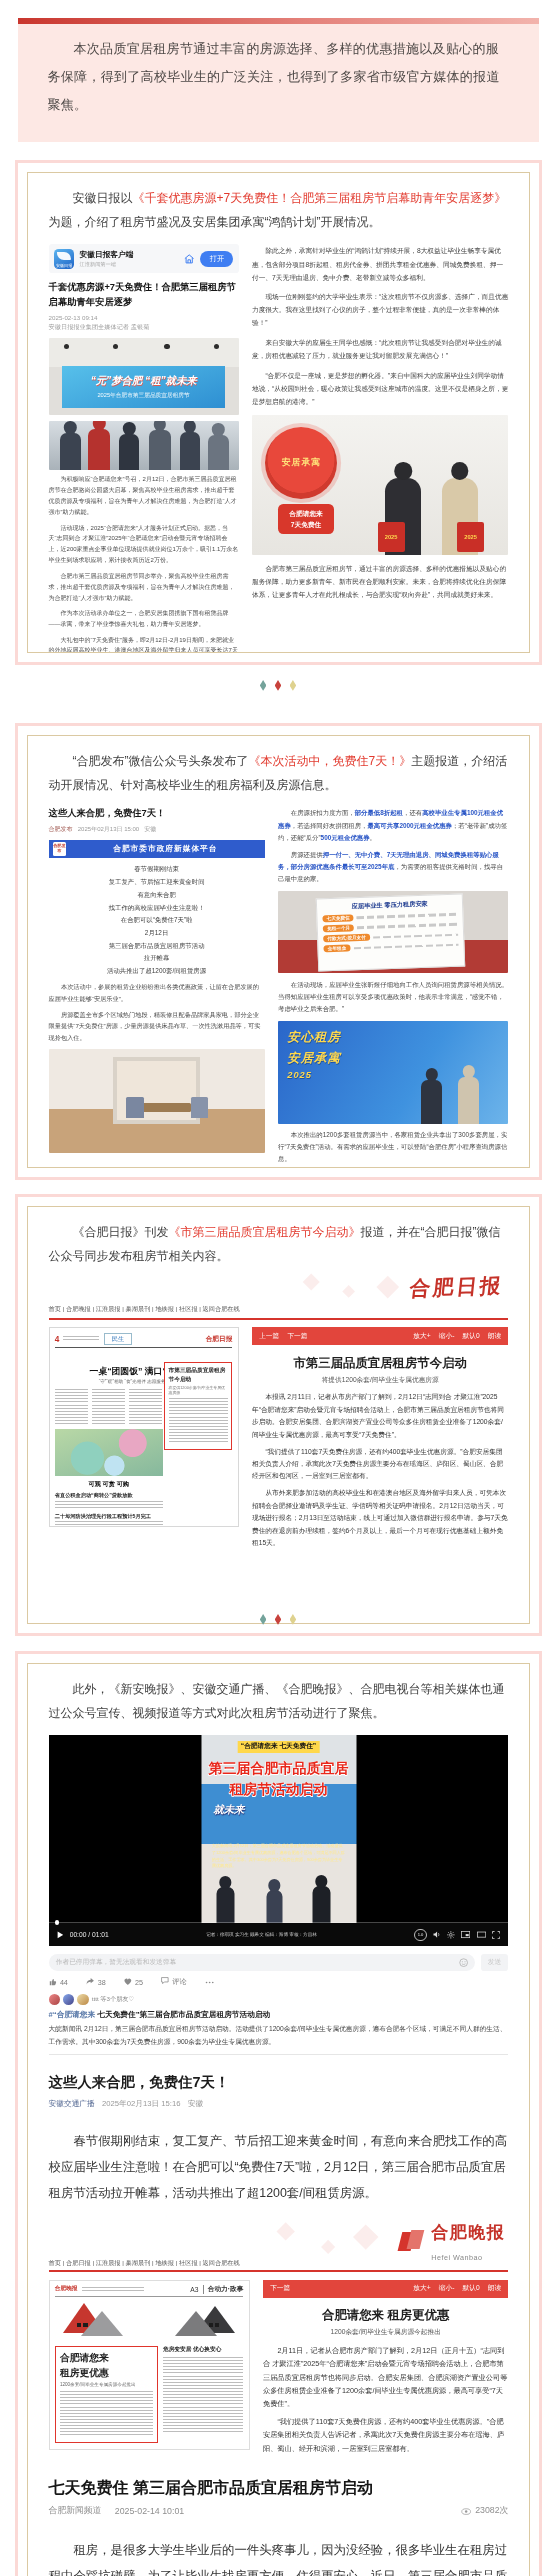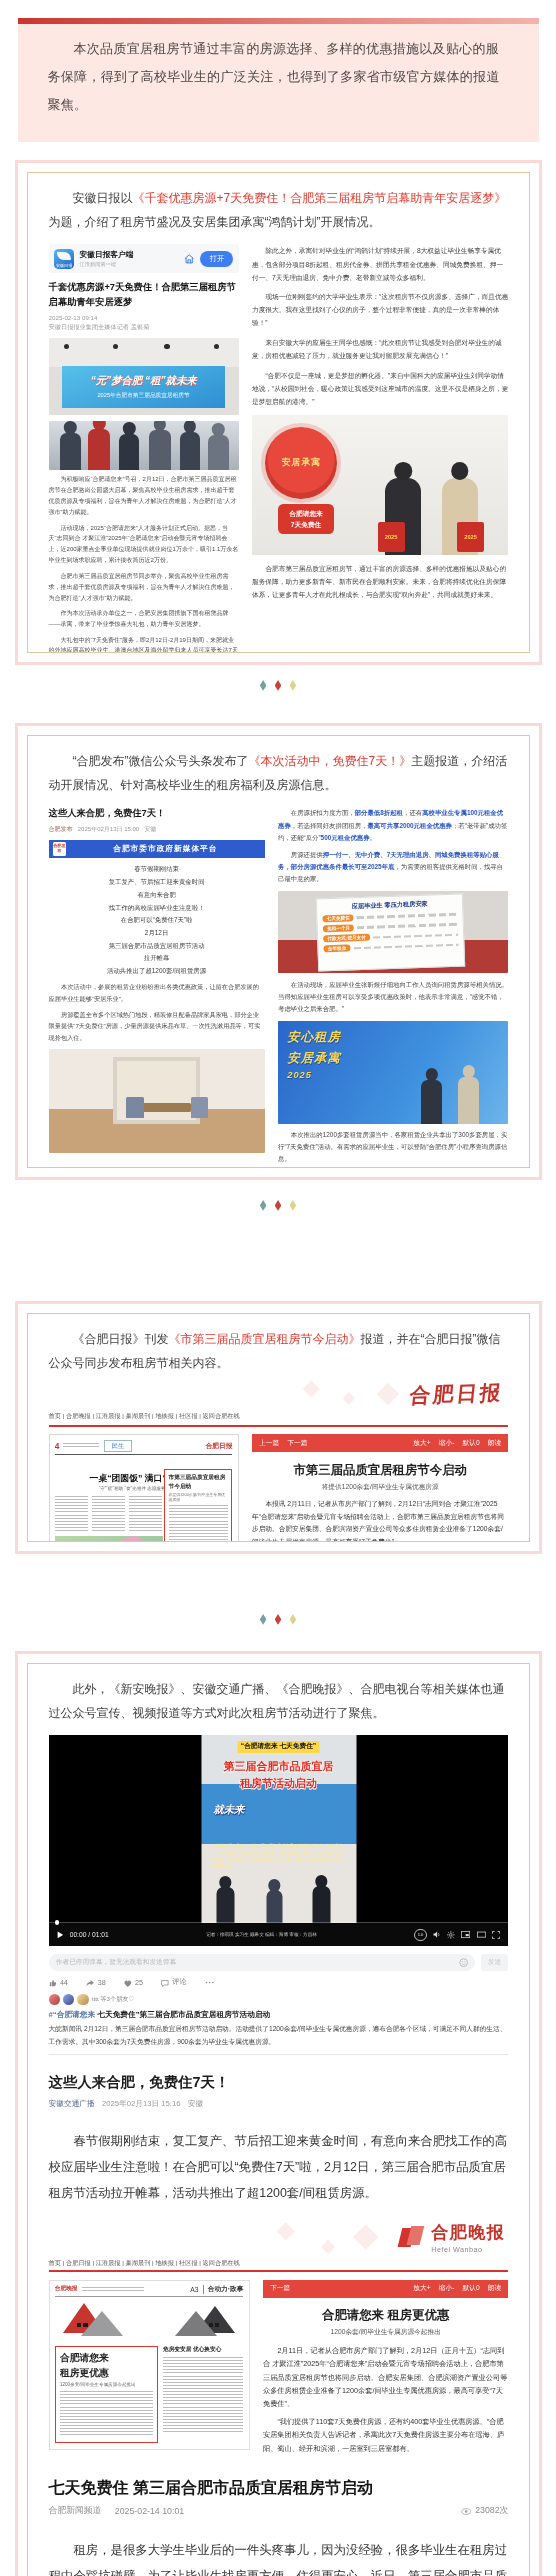--- a/index.html
+++ b/index.html
@@ -17,21 +17,21 @@
   .dm{display:inline-block;width:6.7px;height:10.8px;margin:0 4.1px;
       clip-path:polygon(50% 0,100% 50%,50% 100%,0 50%);}
   .dm1{background:#74a39b;}.dm2{background:#c8423c;}.dm3{background:#dfd28f;}
   #d1{top:680px;}#d2{top:1200px;}#d3{top:1614px;}
   
   .card{position:absolute;left:15px;width:527px;background:#fff;border:3.6px solid #fbd9d6;
         box-sizing:border-box;padding:9px;}
   .card-in{height:100%;box-sizing:border-box;border:0.5px solid #dbc9a2;padding:13.4px 20.6px;overflow:hidden;}
   #card1{top:160px;height:505px;}
   #card2{top:723px;height:457px;}
-  #card3{top:1301px;height:253px;}
+  #card3{top:1194px;height:442px;}
   #card4{top:1651px;height:1322px;}
   .intro{font-size:12px;color:#3e3e3e;line-height:1.95;text-indent:2em;margin:1px 0 10.3px;}
   .red{color:#e23a2e;}
   .cols{display:flex;gap:13.4px;}
   
   .colL1{width:190px;flex:none;}
   .colR1{flex:1;min-width:0;}
   .appbar{display:flex;align-items:center;background:#f6f7f9;border-radius:3.1px;padding:4.1px 5.2px;gap:5.2px;}
   .appicon{width:20.6px;height:20.6px;border-radius:4.6px;background:linear-gradient(150deg,#5db6f0,#1d62c6);
            position:relative;flex:none;color:#fff;font-size:4.1px;display:flex;align-items:flex-end;
@@ -135,40 +135,40 @@
   .tg span:last-child{margin-right:0;}
   .h2{font-size:12.4px;font-weight:bold;text-align:center;color:#1f1f1f;margin:9.3px 0 4.1px;}
   .h2s{font-size:6.7px;text-align:center;color:#555;margin-bottom:6.7px;}
   .ap{font-size:6.7px;color:#333;line-height:1.85;text-indent:2em;margin:0 0 4.6px;}
   
   .vwrap{background:#000;height:211px;position:relative;margin-bottom:7.2px;}
   .vclip{position:absolute;left:50%;transform:translateX(-50%);top:0;bottom:23px;width:155px;
       background:linear-gradient(#dfe3e6 0 26%,#3e8ed2 26% 58%,#e8e4df 58% 100%);overflow:hidden;}
   .vchip{position:absolute;top:5.2px;left:50%;transform:translateX(-50%);background:#ffd84a;color:#111;
       font-size:6.7px;font-weight:bold;padding:1.5px 3.1px;white-space:nowrap;}
-  .vt{position:absolute;top:23px;width:100%;text-align:center;color:#e8281c;font-size:11px;font-weight:900;
+  .vt{position:absolute;top:23px;width:100%;text-align:center;color:#e8281c;font-size:14px;font-weight:900;
       line-height:1.5;text-shadow:-0.5px -0.5px 0 #fff,0.5px -0.5px 0 #fff,-0.5px 0.5px 0 #fff,0.5px 0.5px 0 #fff;}
   .vstore{position:absolute;top:36%;left:8%;color:#fff;font-style:italic;font-size:10.3px;font-weight:bold;
       text-shadow:0.5px 0.5px 1px #226;}
   .vcap{position:absolute;top:57%;left:7%;right:7%;color:#ffe98c;font-size:4.1px;line-height:1.7;}
   .vbar{position:absolute;left:0;right:0;bottom:0;height:23px;background:#0a0a0a;display:flex;
       align-items:center;gap:6.2px;padding:0 8.2px;color:#eee;}
   .vprog{position:absolute;top:-1.5px;left:0;right:0;height:1.5px;background:rgba(255,255,255,.28);}
   .vprog::before{content:"";position:absolute;left:6.2px;top:-1.5px;width:4.6px;height:4.6px;border-radius:50%;background:#fff;}
   .vtime{font-size:6.7px;}
   .vcred{flex:1;text-align:center;font-size:4.6px;color:#cfcfcf;}
   .vicons{display:flex;align-items:center;gap:6.2px;}
   .vspeed{border:0.5px solid #bbb;border-radius:50%;font-size:4.1px;width:10.3px;height:10.3px;flex:none;
       display:flex;align-items:center;justify-content:center;}
   .dmk{display:flex;align-items:center;gap:5.2px;margin-bottom:6.2px;}
   .dmk-in{flex:1;background:#f2f3f5;border-radius:8.8px;height:17.5px;display:flex;align-items:center;
       padding:0 7.2px;color:#b9b9b9;font-size:6.7px;justify-content:space-between;}
   .dmk-send{color:#c6c6c6;font-size:6.7px;background:#f2f3f5;border-radius:3.1px;padding:4.1px 7.2px;}
   .social{display:flex;align-items:center;gap:18.5px;color:#7b7b7b;font-size:7.2px;margin-bottom:6.2px;}
-  .soc{display:flex;align-items:flex-end;gap:3.1px;}
+  .soc{display:flex;align-items:flex-start;gap:3.1px;}
   .friends{display:flex;align-items:center;gap:3.1px;font-size:6.2px;color:#888;margin-bottom:5.2px;}
   .av{width:11.3px;height:11.3px;border-radius:50%;}
   .hash{font-size:7.7px;font-weight:bold;color:#222;margin:1px 0 3.1px;}
   .hb{color:#5878a8;}
   .desc{font-size:6.7px;color:#3f3f3f;line-height:1.85;margin-bottom:6.2px;}
   .hr{height:0.5px;background:#e6e6e6;margin-bottom:18.5px;}
   .t2{font-size:14.4px;font-weight:bold;color:#1c1c1c;margin:0 0 7.2px;}
   .meta2{font-size:7.7px;color:#9a9a9a;display:flex;gap:7.2px;margin-bottom:18.5px;}
   .acctblue{color:#576b95;}
   .b908{display:flex;align-items:center;justify-content:center;gap:7.2px;font-size:17.5px;color:#2b2b2b;margin-bottom:14.4px;}
@@ -179,21 +179,21 @@
   .badge .s1{color:#f5a623;}
   .p908{font-size:12.4px;color:#333;line-height:2.12;text-indent:2em;margin:0 0 14.4px;}
   .wb{position:relative;height:49px;}
   .wb-logo{position:absolute;right:3.1px;top:0;display:flex;align-items:center;gap:6.2px;}
   .wb-mark{width:27px;height:27px;position:relative;flex:none;}
   .wb-mark::before{content:"";position:absolute;left:2.1px;top:4.1px;width:13.4px;height:18.5px;background:#d5342c;
       transform:skewX(-14deg);}
   .wb-mark::after{content:"";position:absolute;left:11.3px;top:2.1px;width:13.4px;height:18.5px;background:#e4746b;
       transform:skewX(-14deg);}
   .wb-cn{color:#c53229;font-size:17px;font-weight:bold;font-family:"DejaVu Serif",serif;letter-spacing:1.5px;}
-  .wb-en{font-size:7.2px;color:#888;letter-spacing:0.5px;margin-top:1px;}
+  .wb-en{font-size:7.2px;color:#888;letter-spacing:0.5px;margin-top:9px;}
   .wb-nav{position:absolute;left:0;bottom:2.1px;font-size:6.2px;color:#555;}
   .np2{width:201px;flex:none;border:0.5px solid #ddd;background:#fff;height:170px;box-sizing:border-box;
       padding:4.1px 5.2px;position:relative;overflow:hidden;}
   .np2-head{display:flex;align-items:center;border-bottom:0.5px solid #999;padding-bottom:2.1px;gap:4.1px;}
   .np2-mast{color:#c53229;font-size:5.7px;font-weight:bold;font-family:"DejaVu Serif",serif;}
   .np2-datelines{flex:1;}
   .np2-pg{margin-left:auto;font-size:6.7px;color:#333;display:flex;align-items:center;gap:4.1px;}
   .np2-sec{font-weight:bold;border-left:1px solid #888;padding-left:4.1px;}
   .houses{display:flex;justify-content:space-around;margin:6.2px 0 3.1px;}
   .house{position:relative;width:77px;height:40px;}

